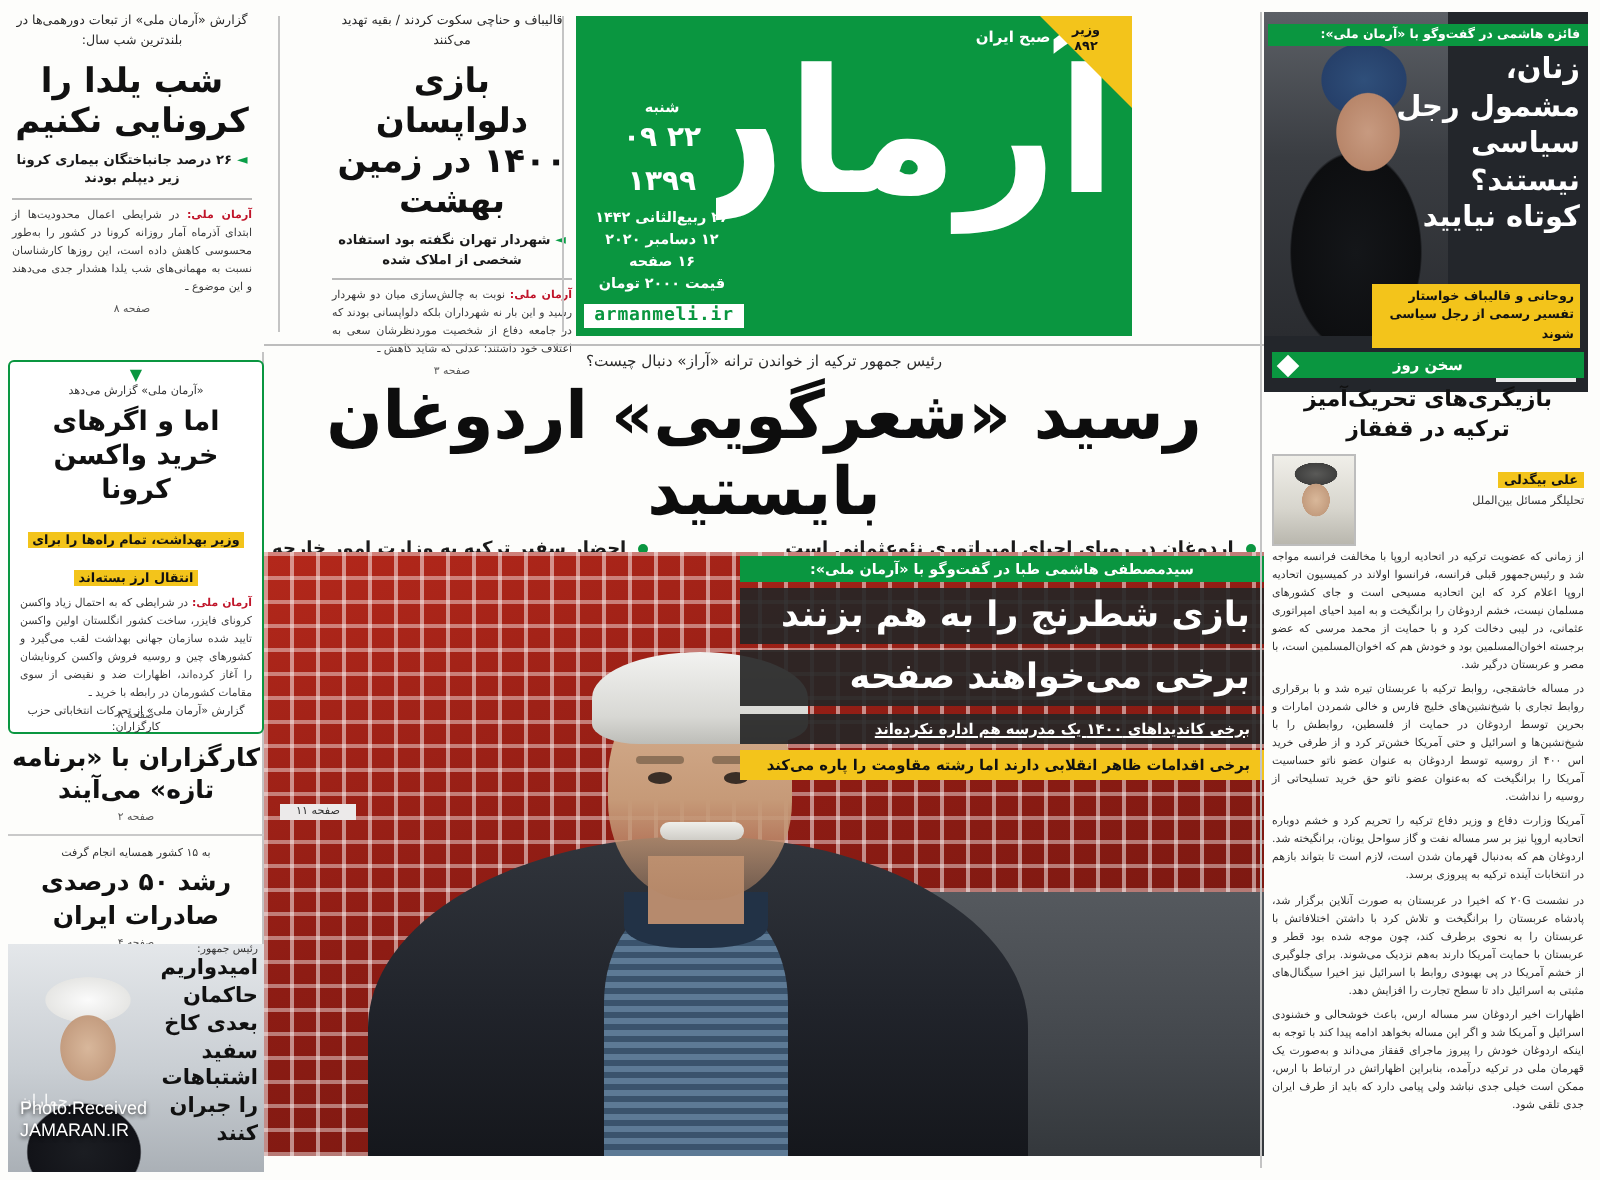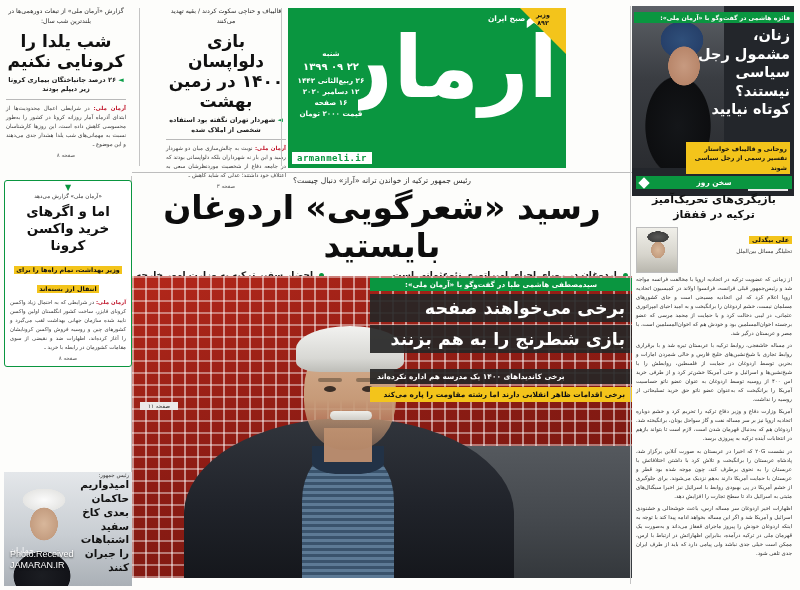--- a/index.html
+++ b/index.html
@@ -40,21 +40,21 @@
   .mh-logo{position:absolute;right:8px;top:4px;left:70px;height:120px;
     color:#fff;font-size:86px;line-height:110px;font-weight:bold;text-align:center;
     letter-spacing:-2px;white-space:nowrap;overflow:hidden;}
   .mh-tag{position:absolute;right:10px;top:6px;font-size:7.5px;color:#fff;font-weight:bold;}
   .badge{position:absolute;right:0;top:0;width:0;height:0;
      border-top:46px solid #f3c41b;border-left:46px solid transparent;}
   .badge-txt{position:absolute;right:3px;top:3px;width:40px;text-align:center;
      font-size:6.4px;line-height:1.25;color:#111;font-weight:bold;transform:rotate(0deg);}
   .mh-date{position:absolute;left:6px;top:40px;width:74px;text-align:center;color:#fff;
      font-size:7.2px;line-height:1.55;font-weight:bold;}
-  .mh-date .big{font-size:10px;}
+  .mh-date .big{font-size:14px;}
   .mh-url{position:absolute;left:4px;bottom:4px;width:80px;background:#fff;color:#0a9640;
      font-family:"DejaVu Sans Mono","Liberation Mono",monospace;font-size:9px;text-align:center;
      padding:1px 0;direction:ltr;font-weight:bold;letter-spacing:.4px;}
 
   
   .feat{position:absolute;left:632px;top:6px;width:162px;height:190px;background:#23262b;overflow:hidden;}
   .feat-kick{position:absolute;right:0;top:6px;width:160px;background:#0a9640;color:#fff;
      font-size:6.2px;line-height:11px;height:11px;text-align:right;padding-right:4px;box-sizing:border-box;font-weight:bold;}
   .feat-head{position:absolute;right:4px;top:20px;width:96px;color:#fff;font-size:14.5px;
      line-height:1.28;font-weight:bold;text-align:right;}
@@ -110,22 +110,22 @@
      background:linear-gradient(180deg,#55595e 0%,#43474c 60%,#34383c 100%);}
   .ph-page{position:absolute;left:8px;top:126px;background:#eceaea;color:#333;font-size:5.6px;
      padding:1px 8px;}
 
   
   .ov{position:absolute;right:0;top:2px;width:262px;}
   .ov-kick{background:#0a9640;color:#fff;font-size:7.2px;line-height:13px;height:13px;
      text-align:center;font-weight:bold;}
   .ov-h{background:rgba(38,38,38,.92);color:#fff;font-size:17.5px;line-height:1.3;font-weight:bold;
      text-align:right;padding:3px 7px 2px;margin-top:3px;display:block;}
-  .ov-s1{background:rgba(38,38,38,.92);color:#fff;font-size:7.4px;line-height:1.55;text-align:left;
-     padding:2px 7px;margin-top:16px;font-weight:bold;}
+  .ov-s1{background:rgba(38,38,38,.92);color:#fff;font-size:7.4px;line-height:1.55;text-align:right;
+     padding:2px 7px;margin-top:4px;font-weight:bold;text-decoration:underline;}
   .ov-s2{background:#f3c41b;color:#111;font-size:7.4px;line-height:1.55;text-align:right;
      padding:2px 7px;margin-top:3px;font-weight:bold;}
 
   
   .lsb{position:absolute;left:4px;top:180px;width:128px;}
   .lsb-box{border:1px solid #0a9640;border-radius:3px;padding:4px 5px 5px;box-sizing:border-box;background:#fff;}
   .lsb-caret{text-align:center;color:#0a9640;font-size:8px;line-height:6px;margin-bottom:1px;}
   .lsb-kick{font-size:5.6px;text-align:center;color:#333;line-height:1.5;}
   .lsb-h{font-size:13.5px;font-weight:bold;text-align:center;line-height:1.25;margin:3px 0 3px;color:#111;}
   .lsb-hl{background:#f3c41b;display:inline;font-size:6.4px;font-weight:bold;line-height:1.7;
@@ -281,22 +281,22 @@
       <div class="subj-hair"></div>
       <div class="subj-brow brow-l"></div>
       <div class="subj-brow brow-r"></div>
       <div class="subj-eye eye-l"></div>
       <div class="subj-eye eye-r"></div>
       <div class="subj-mous"></div>
     </div>
 
     <div class="ov rtl">
       <div class="ov-kick">سیدمصطفی هاشمی طبا در گفت‌وگو با «آرمان ملی»:</div>
+      <span class="ov-h">بازی شطرنج را به هم بزنند</span>
       <span class="ov-h">برخی می‌خواهند صفحه</span>
-      <span class="ov-h">بازی شطرنج را به هم بزنند</span>
       <div class="ov-s1">برخی کاندیداهای ۱۴۰۰ یک مدرسه هم اداره نکرده‌اند</div>
       <div class="ov-s2">برخی اقدامات ظاهر انقلابی دارند اما رشته مقاومت را پاره می‌کند</div>
     </div>
     <div class="ph-page">صفحه ۱۱</div>
   </div>
 
   <div class="vsep-l"></div>
 
   <div class="lsb rtl">
     <div class="lsb-box">
@@ -305,20 +305,29 @@
       <div class="lsb-h">اما و اگرهای خرید واکسن کرونا</div>
       <div class="lsb-hlwrap"><span class="lsb-hl">وزیر بهداشت، تمام راه‌ها را برای انتقال ارز بسته‌اند</span></div>
       <div class="lsb-body">
         <span class="lead-tag">آرمان ملی:</span>
         <span>در شرایطی که به احتمال زیاد واکسن کرونای فایزر، ساخت کشور انگلستان اولین واکسن تایید شده سازمان جهانی بهداشت لقب می‌گیرد و کشورهای چین و روسیه فروش واکسن کرونایشان را آغاز کرده‌اند، اظهارات ضد و نقیضی از سوی مقامات کشورمان در رابطه با خرید ـ</span>
       </div>
       <div class="pagetag">صفحه ۸</div>
     </div>
   </div>
 
+  <div class="lsb2 rtl">
+    <div class="lsb-k2">گزارش «آرمان ملی» از تحرکات انتخاباتی حزب کارگزاران:</div>
+    <div class="lsb-h2">کارگزاران با «برنامه تازه» می‌آیند</div>
+    <div class="pagetag">صفحه ۲</div>
+    <div class="lsb-sep"></div>
+    <div class="lsb-k2">به ۱۵ کشور همسایه انجام گرفت</div>
+    <div class="lsb-h2">رشد ۵۰ درصدی صادرات ایران</div>
+    <div class="pagetag">صفحه ۴</div>
+  </div>
 
   <div class="rbox">
     <div class="rbox-ph"></div>
     <div class="rbox-kick rtl">رئیس جمهور:</div>
     <div class="rbox-txt rtl">امیدواریم حاکمان بعدی کاخ سفید اشتباهات را جبران کنند</div>
     <div class="wm-logo">ﺟﻤﺎﺭﺍﻥ</div>
     <div class="wm">
       <div>Photo:Received</div>
       <div>JAMARAN.IR</div>
     </div>

